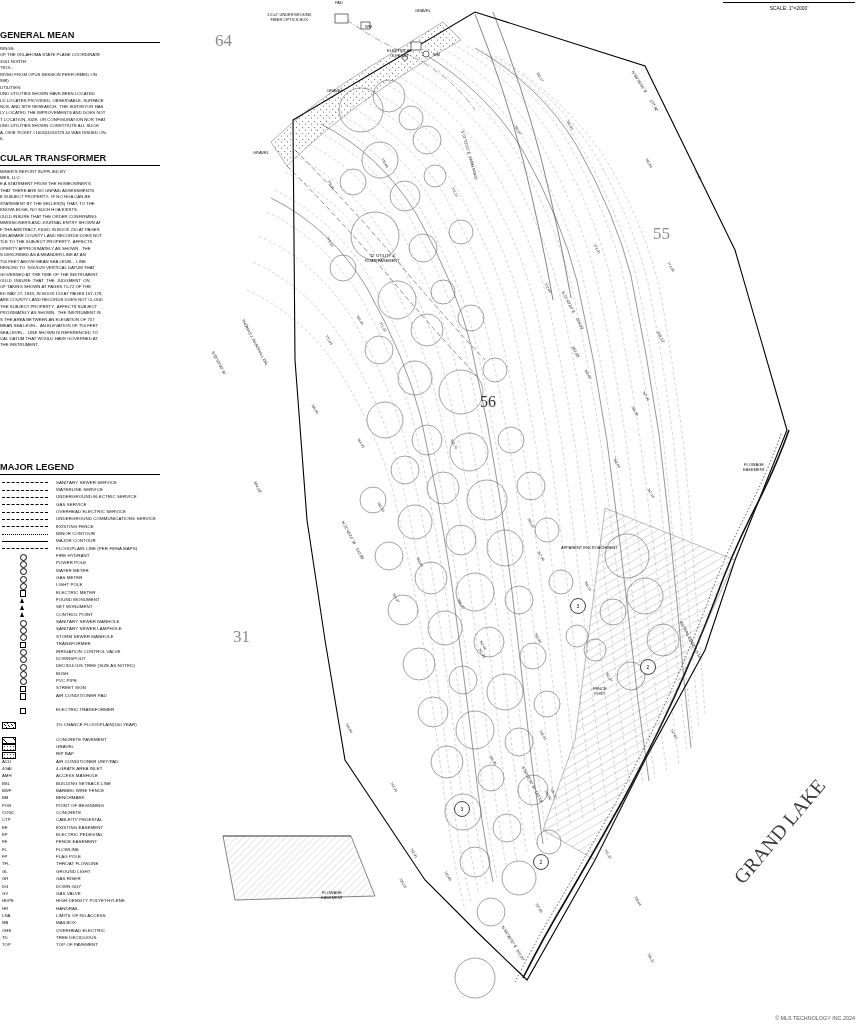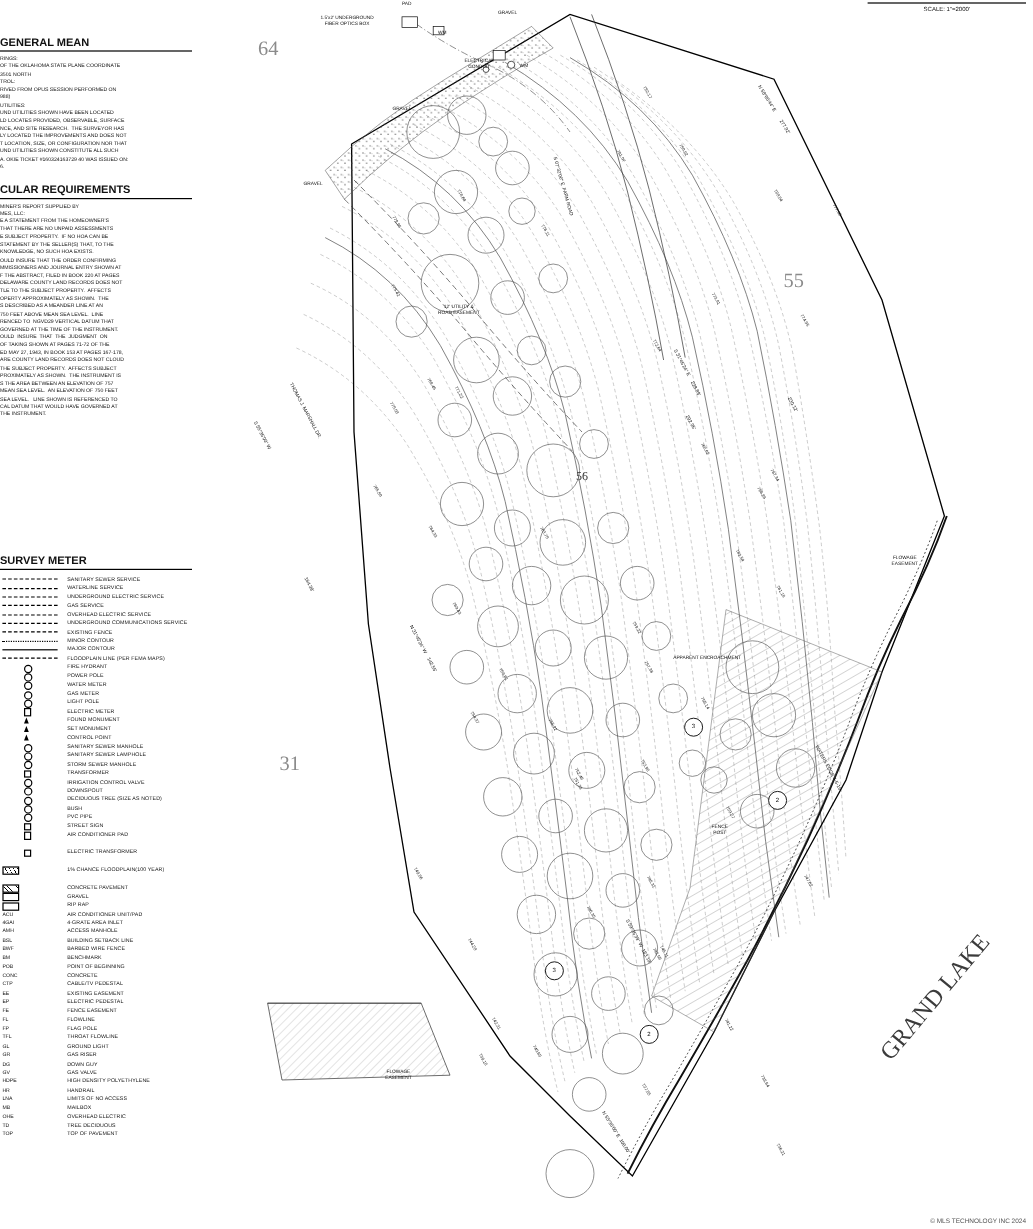--- a/index.html
+++ b/index.html
@@ -3,21 +3,21 @@
 <meta charset="utf-8">
 <style>
   html,body{margin:0;padding:0;background:#ffffff;}
   body{width:861px;height:1024px;position:relative;overflow:hidden;
        font-family:"Liberation Sans", sans-serif;color:#111;}
   .sheet{position:absolute;inset:0;background:#fff;}
 
   
   .t{position:absolute;white-space:pre;line-height:1.08;}
   .lot{font-size:17px;color:#8b8b8b;font-family:"Liberation Serif",serif;}
-  .lotdark{font-size:10px;color:#333;font-family:"Liberation Serif",serif;text-align:right;}
+  .lotdark{font-size:16px;color:#333;font-family:"Liberation Serif",serif;text-align:right;}
 
   
   #notes-col{position:absolute;left:0;top:30px;width:170px;}
   .note-title{font-size:9.2px;font-weight:bold;padding-left:0;}
   .note-rule{border-bottom:1px solid #000;margin:2px 0 3px 0;width:160px;}
   .note-body{font-size:4.3px;line-height:1.5;text-align:justify;}
   .note-body div{white-space:pre-wrap;}
 
   
   #legend{position:absolute;left:0;top:462px;width:190px;}
@@ -74,21 +74,21 @@
         <div>LD LOCATES PROVIDED, OBSERVABLE, SURFACE</div>
         <div>NCE, AND SITE RESEARCH.  THE SURVEYOR HAS</div>
         <div>LY LOCATED THE IMPROVEMENTS AND DOES NOT</div>
         <div>T LOCATION, SIZE, OR CONFIGURATION NOR THAT</div>
         <div>UND UTILITIES SHOWN CONSTITUTE ALL SUCH</div>
         <div>A. OKIE TICKET #160324163729 40 WAS ISSUED ON:</div>
         <div>6.</div>
       </div>
 
     <div style="height:10px"></div>
-    <div class="note-title">CULAR REQUIREMENTS</div>
+    <div class="note-title">CULAR TRANSFORMER</div>
     <div class="note-rule"></div>
     <div class="note-body" id="particular-notes-body">
         <div>MINER'S REPORT SUPPLIED BY</div>
         <div>MES, LLC:</div>
         <div>E A STATEMENT FROM THE HOMEOWNER'S</div>
         <div>THAT THERE ARE NO UNPAID ASSESSMENTS</div>
         <div>E SUBJECT PROPERTY.  IF NO HOA CAN BE</div>
         <div>STATEMENT BY THE SELLER(S) THAT, TO THE</div>
         <div>KNOWLEDGE, NO SUCH HOA EXISTS.</div>
         <div>OULD INSURE THAT THE ORDER CONFIRMING</div>
@@ -109,21 +109,21 @@
         <div>PROXIMATELY AS SHOWN.  THE INSTRUMENT IS</div>
         <div>S THE AREA BETWEEN AN ELEVATION OF 757</div>
         <div>MEAN SEA LEVEL.  AN ELEVATION OF 750 FEET</div>
         <div>SEA LEVEL.   LINE SHOWN IS REFERENCED TO</div>
         <div>CAL DATUM THAT WOULD HAVE GOVERNED AT</div>
         <div>THE INSTRUMENT.</div>
       </div>
   </div>
 
   <div id="legend">
-    <div class="note-title">SURVEY METER</div>
+    <div class="note-title">MAJOR LEGEND</div>
     <div class="note-rule"></div>
     <div class="legend-rows" id="legend-rows">
         <div class="lrow">
           <div class="lsym">
             <div class="lline dash"></div>
           </div>
           <div class="llbl">SANITARY SEWER SERVICE</div>
         </div>
         <div class="lrow">
           <div class="lsym">

